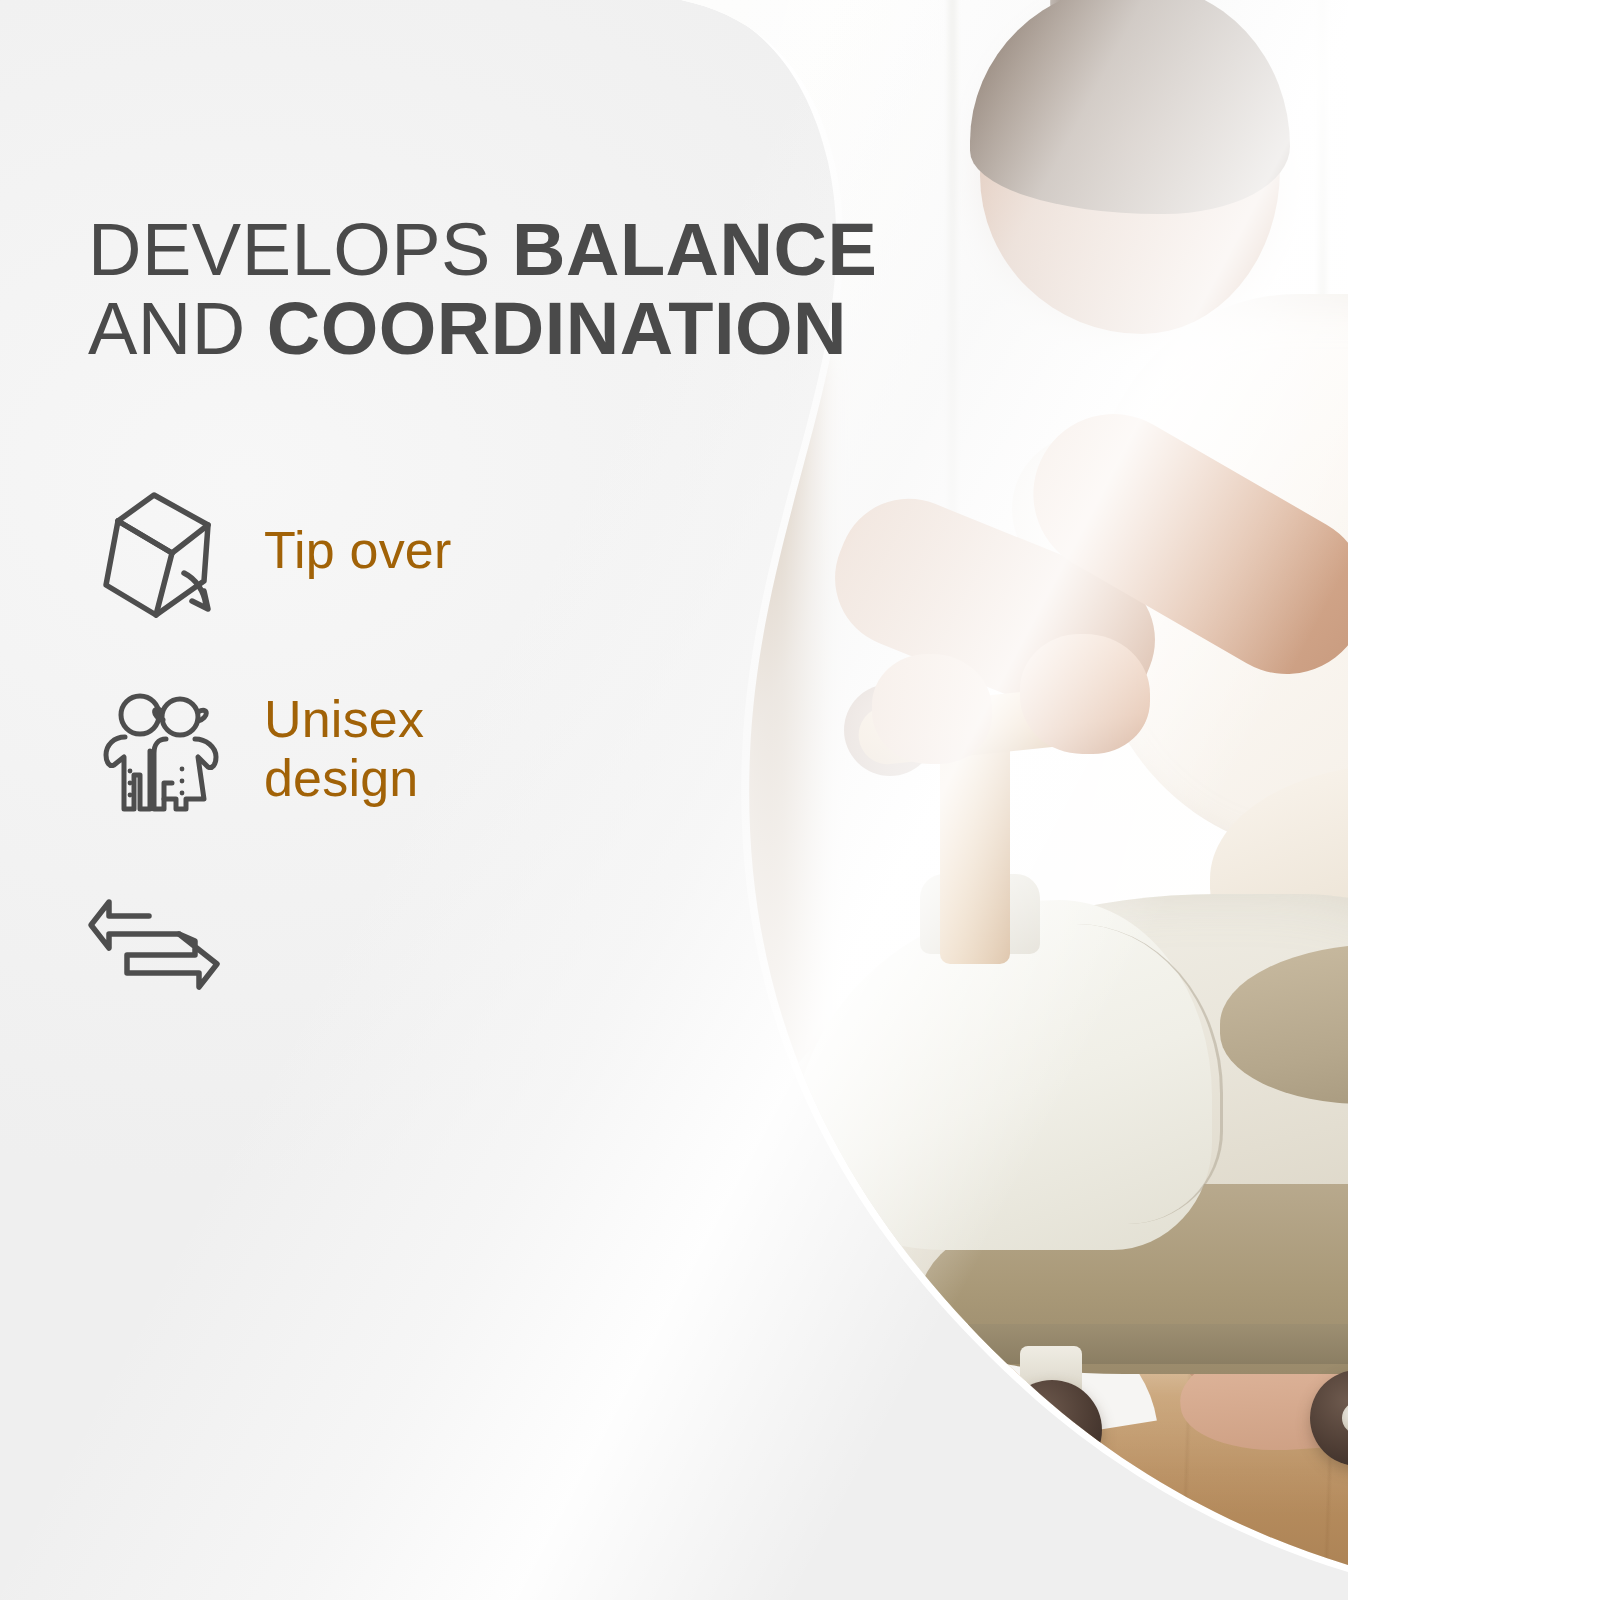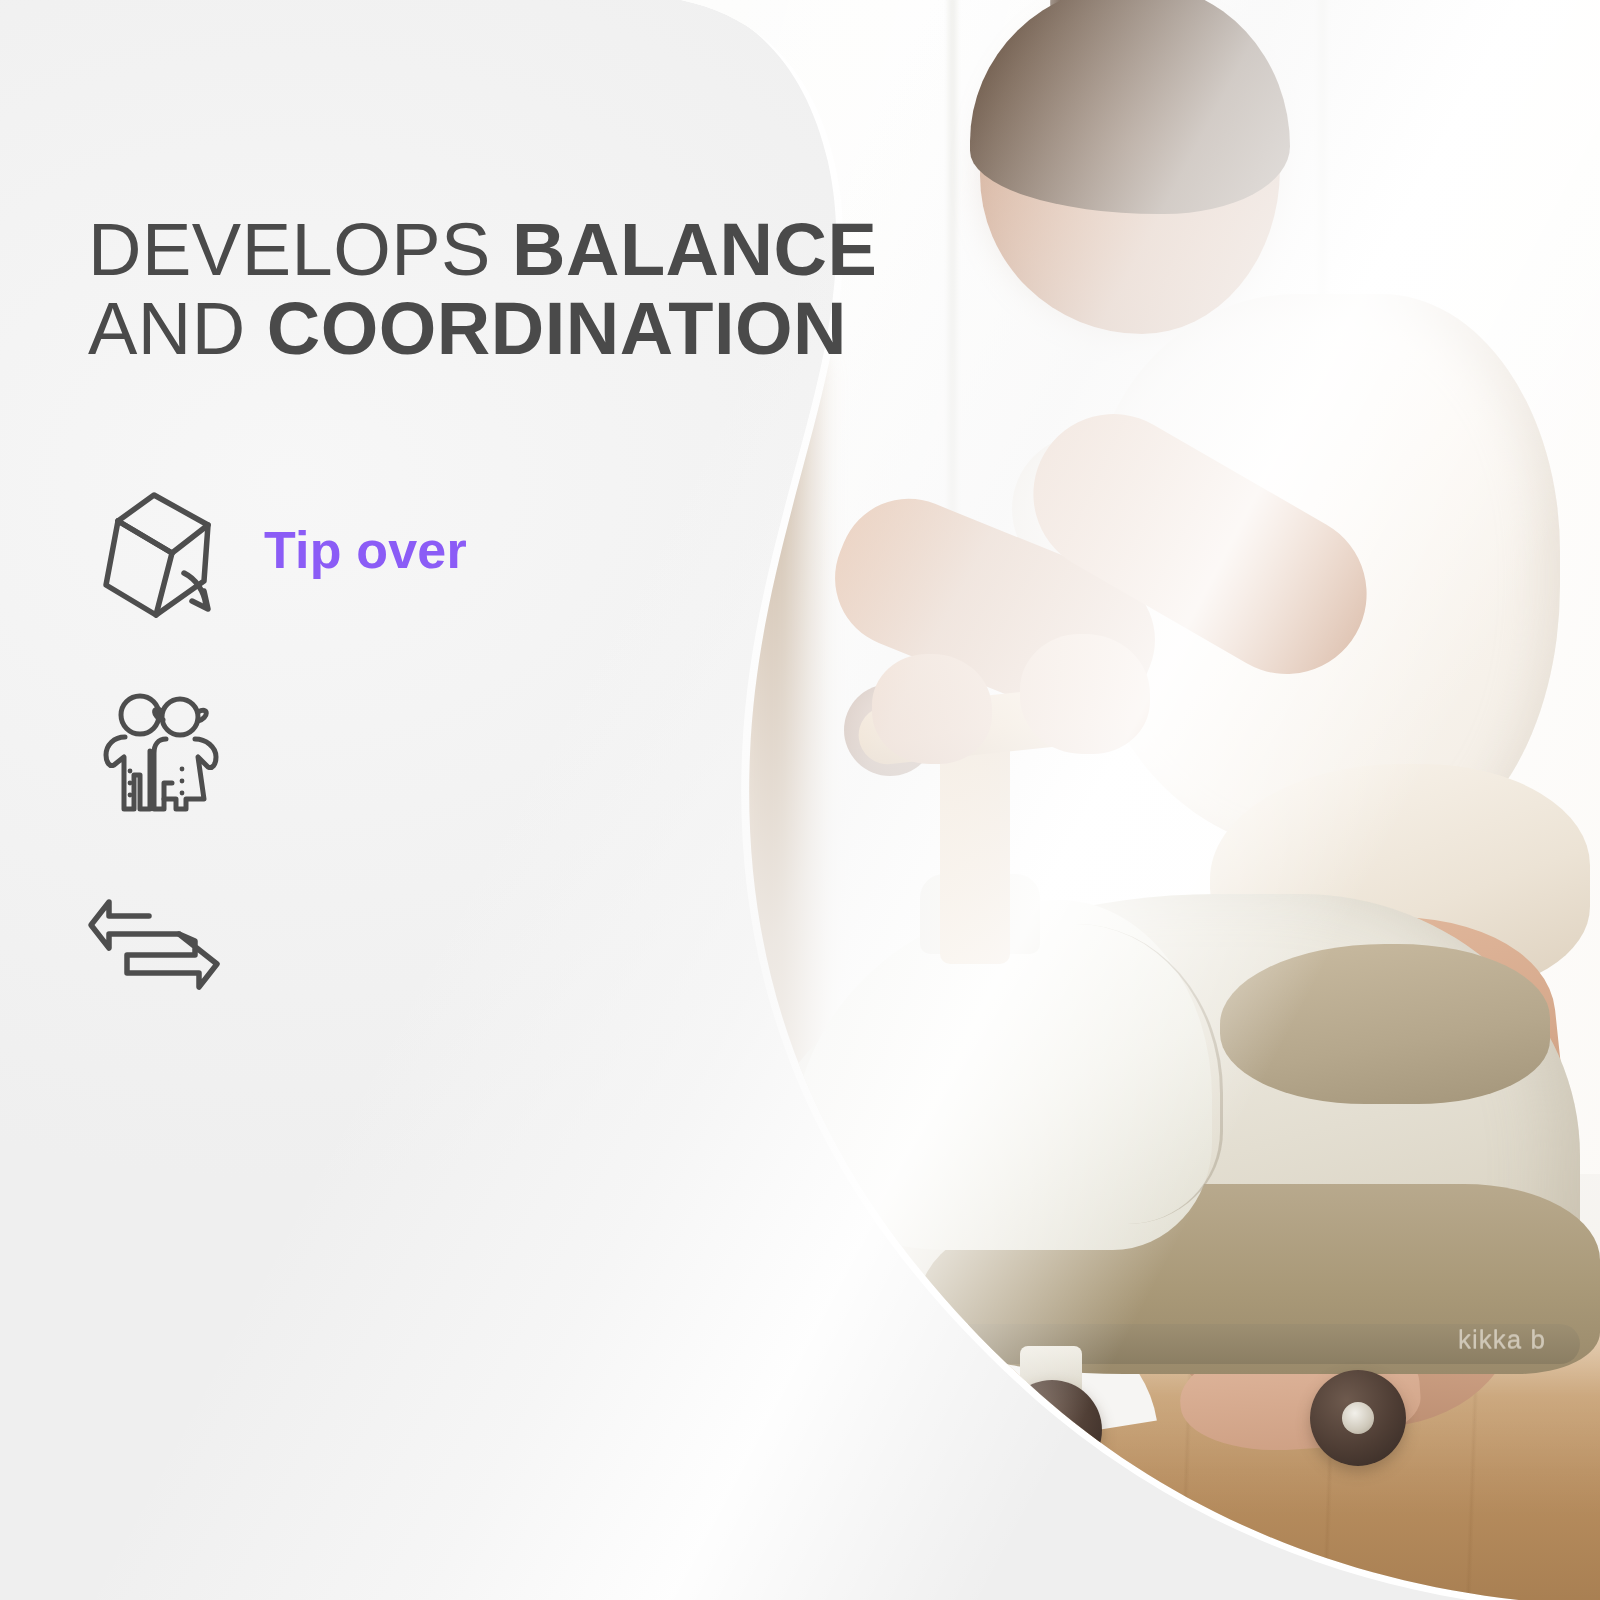--- a/index.html
+++ b/index.html
@@ -2,21 +2,21 @@
 <html><head>
 <meta charset="utf-8">
 <style>
   html, body {
     margin: 0;
     padding: 0;
     background: #ffffff;
   }
   #canvas {
     position: relative;
-    width: 1600px;
+    width: 1348px;
     height: 1600px;
     overflow: hidden;
     background: #f4f4f4;
     font-family: "Liberation Sans", sans-serif;
   }
 
   
   .bg-base {
     position: absolute;
     inset: 0;
@@ -326,22 +326,22 @@
     width: 152px;
     min-width: 152px;
     height: 152px;
     display: flex;
     align-items: center;
     justify-content: center;
   }
   .feature-label {
     font-size: 52px;
     line-height: 1.14;
-    color: #8b5cf6;
-    font-weight: 700;
+    color: #a16207;
+    font-weight: 400;
     letter-spacing: 0.2px;
   }
 </style>
 </head>
 <body>
 
 <div id="canvas">
 
   <div class="bg-base"></div>
 
@@ -448,20 +448,24 @@
           <path d="M103 60 C 114 60 124 68 124 78 C 124 86 120 90 116 88 L106 78 L112 120 L94 120 L94 130 L84 130 L84 120 L72 120"></path>
 
           <circle cx="38" cy="92" r="2.4" fill="#4e4e4e" stroke="none"></circle>
           <circle cx="38" cy="104" r="2.4" fill="#4e4e4e" stroke="none"></circle>
           <circle cx="38" cy="116" r="2.4" fill="#4e4e4e" stroke="none"></circle>
           <circle cx="90" cy="90" r="2.4" fill="#4e4e4e" stroke="none"></circle>
           <circle cx="90" cy="102" r="2.4" fill="#4e4e4e" stroke="none"></circle>
           <circle cx="90" cy="114" r="2.4" fill="#4e4e4e" stroke="none"></circle>
         </svg>
       </div>
+      <div class="feature-label">
+        <div>Unisex</div>
+        <div>design</div>
+      </div>
     </div>
 
     <div class="feature-row">
       <div class="feature-icon">
         <svg width="150" height="110" viewBox="0 0 150 110" fill="none" stroke="#4e4e4e" stroke-width="5.5" stroke-linecap="round" stroke-linejoin="round">
 
           <path d="M62 24 L22 24 L22 10 L4 33 L22 56 L22 42 L92 42"></path>
 
           <path d="M92 42 L130 72 L112 95 L112 81 L40 81 L40 63 L108 63 L108 49 Z" stroke-linejoin="round"></path>
         </svg>

